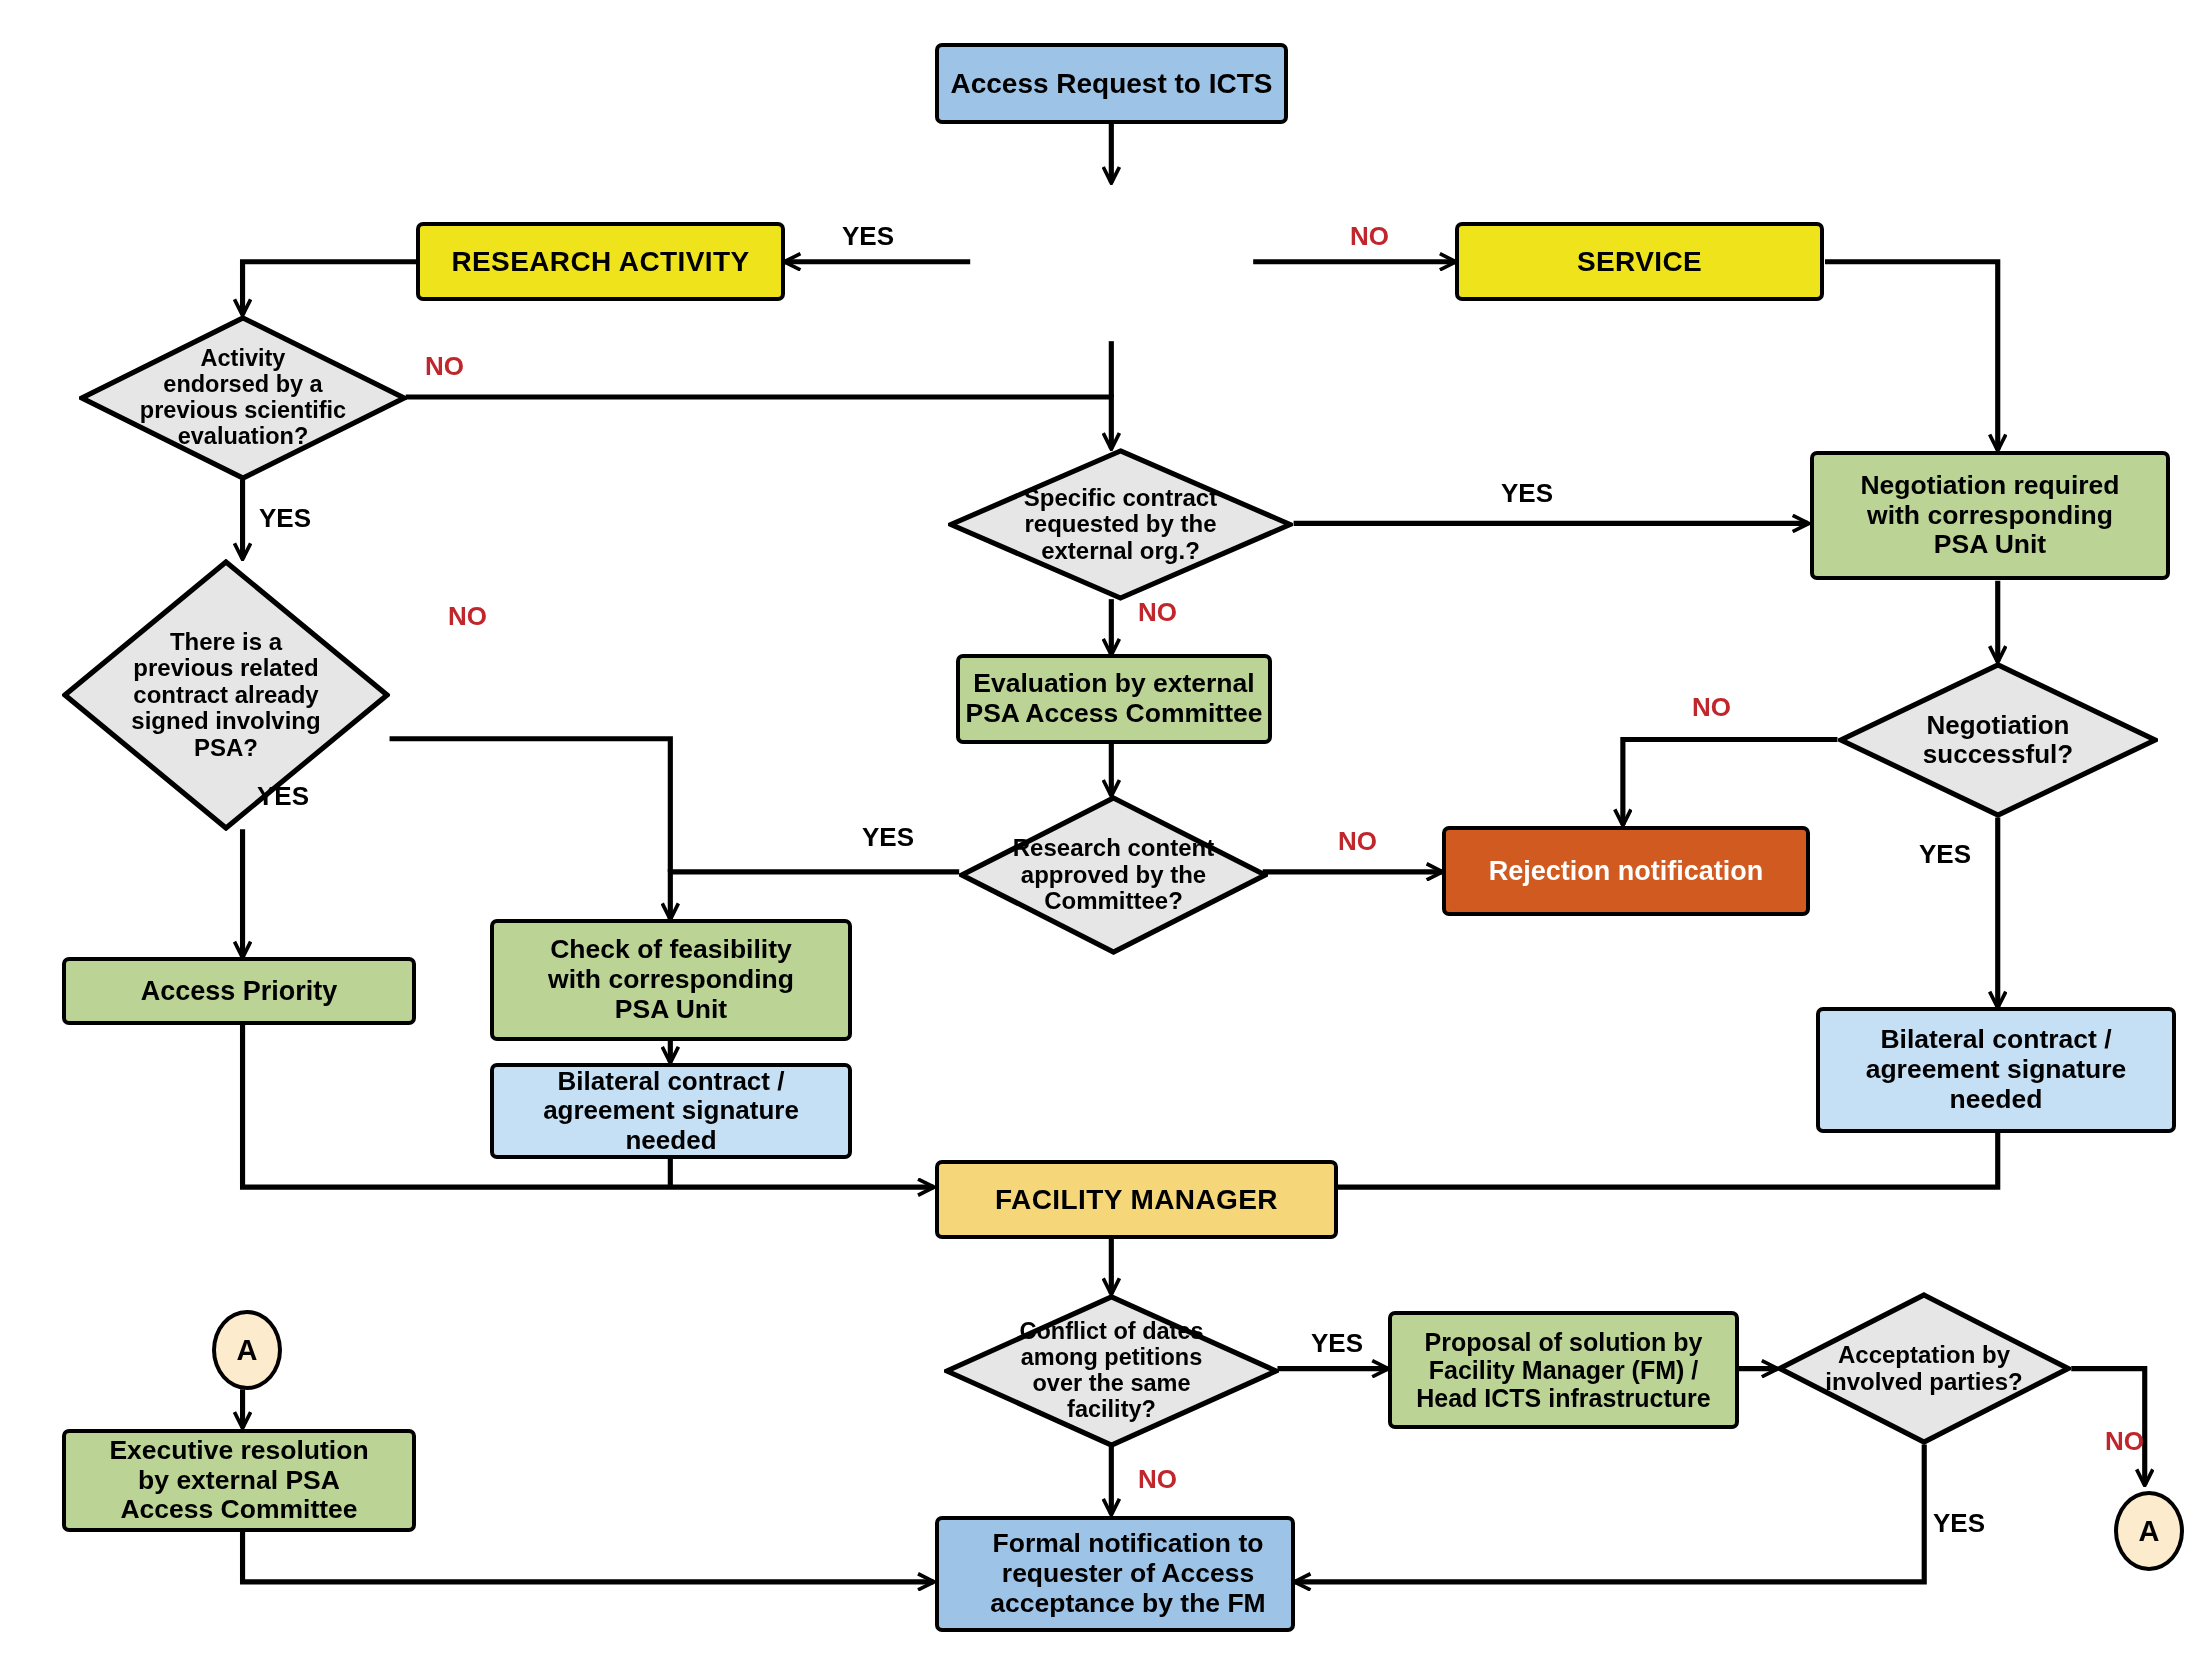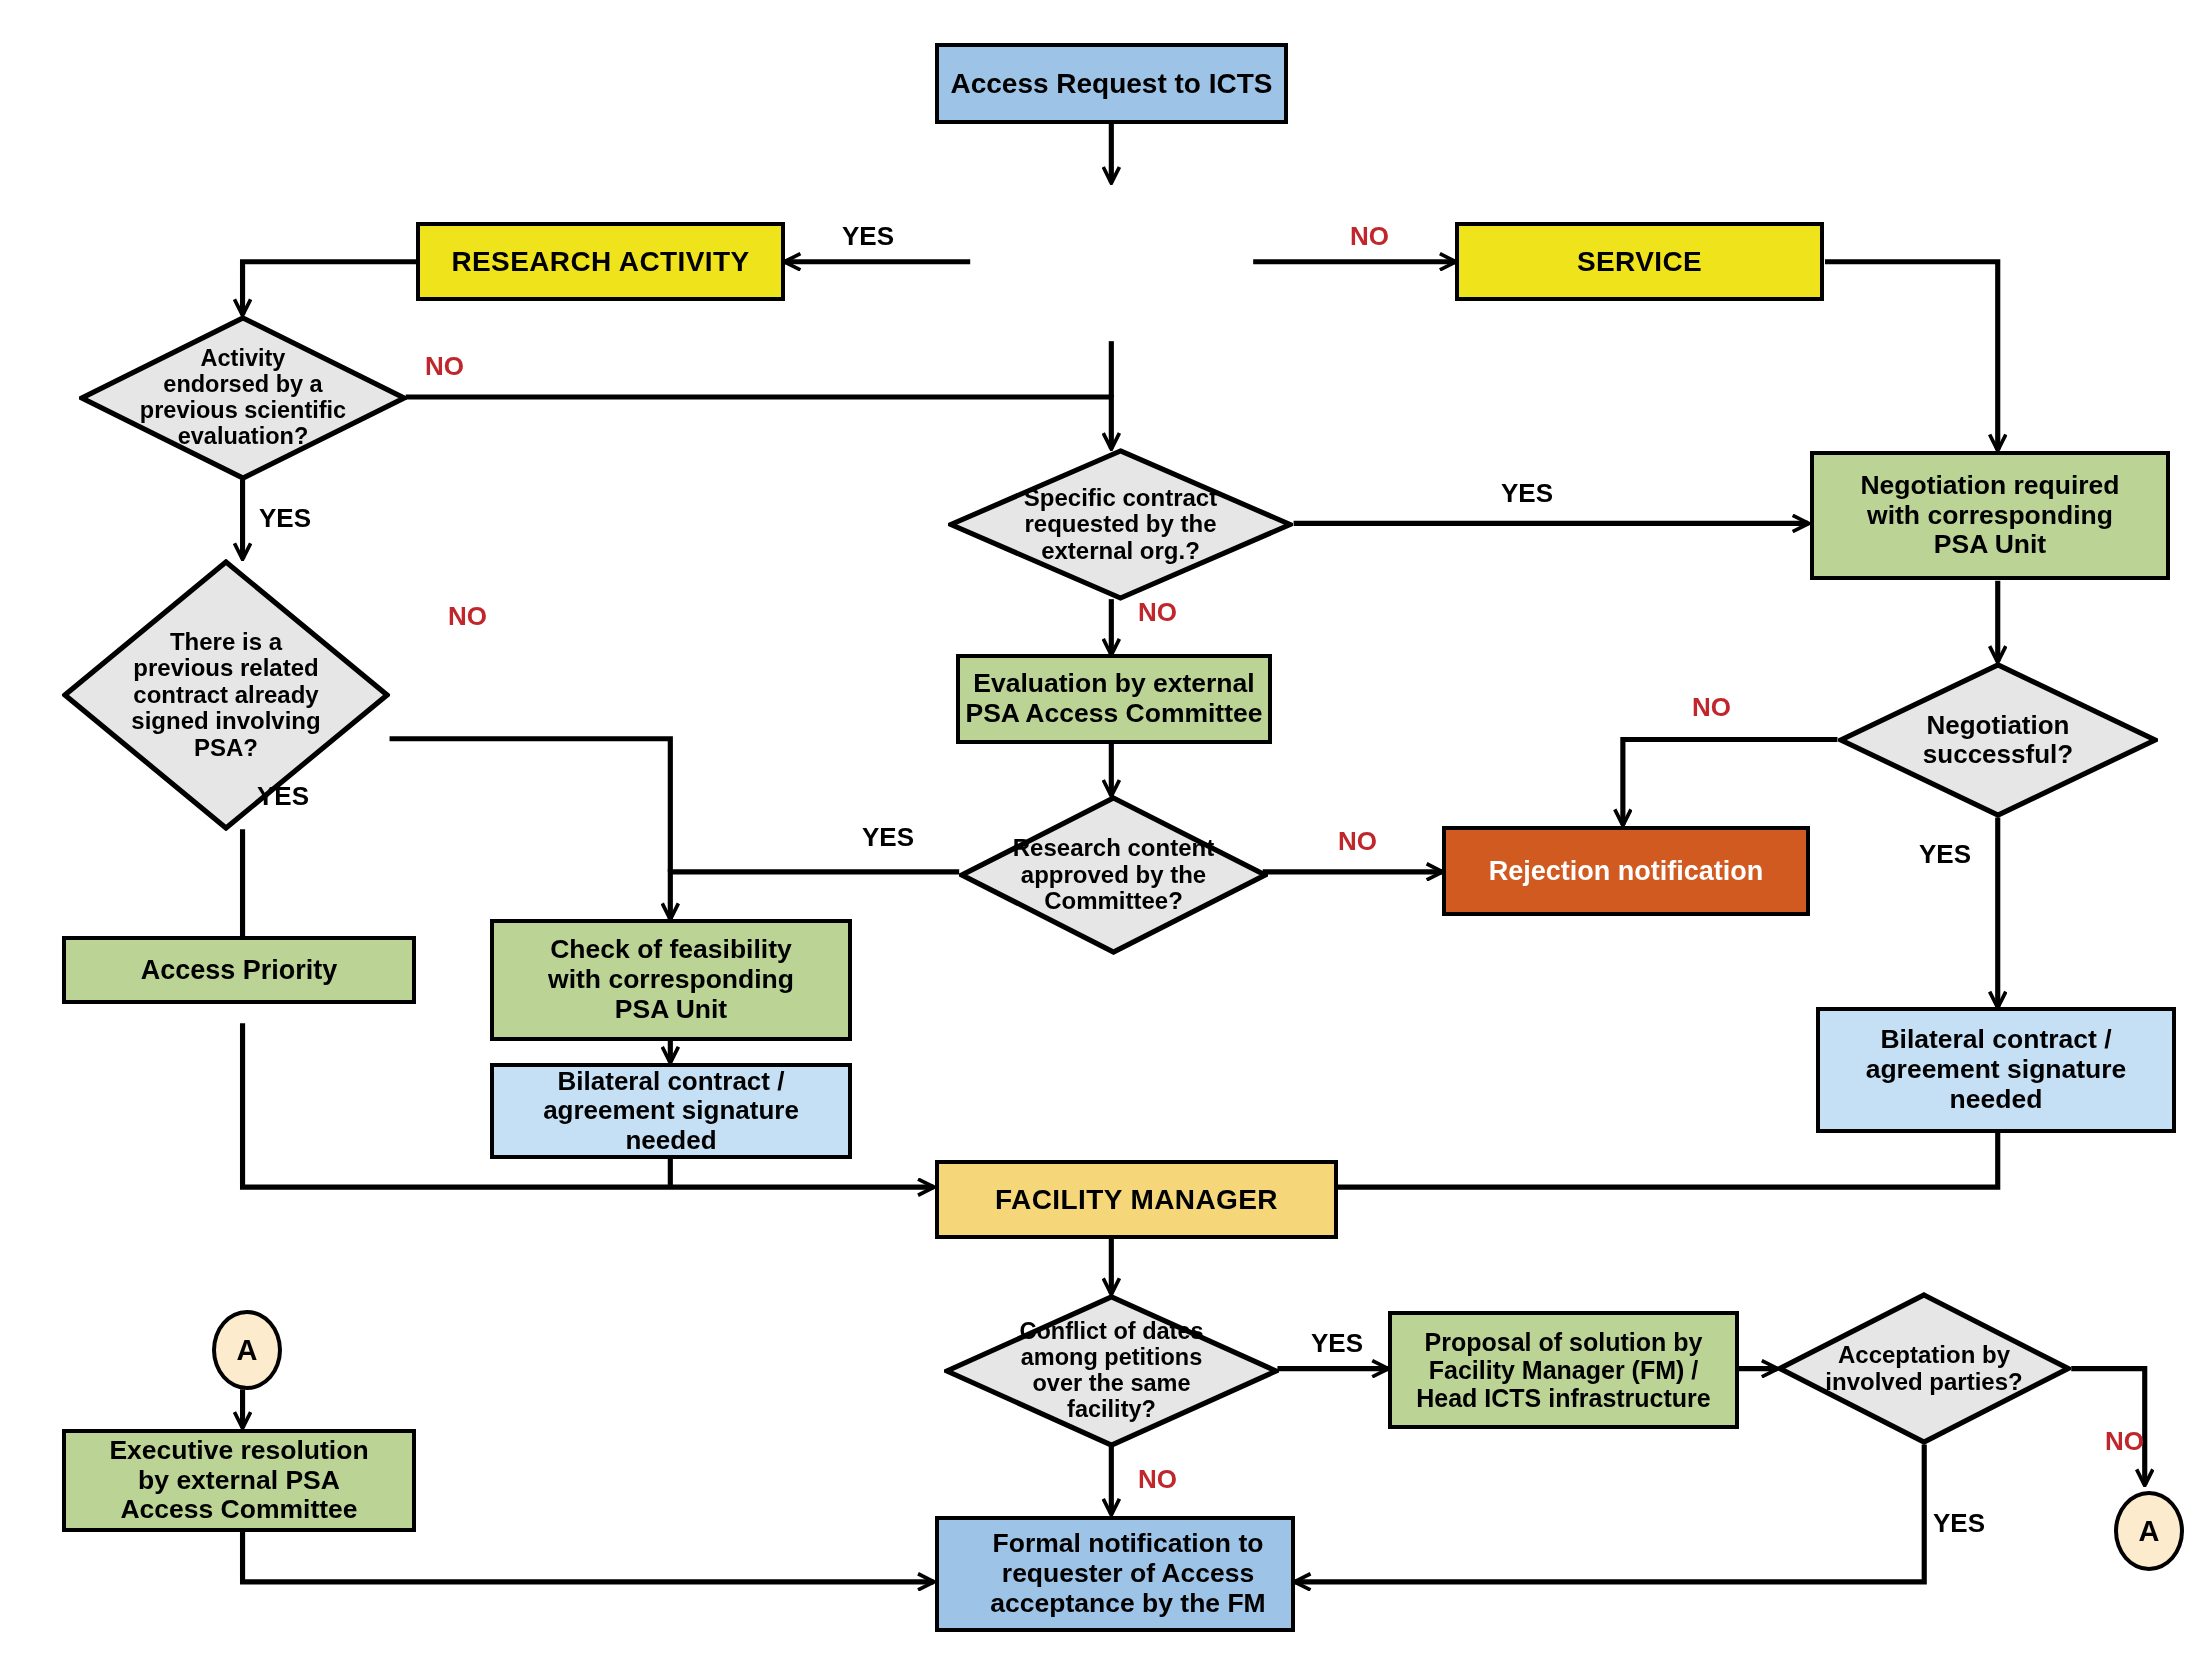--- a/index.html
+++ b/index.html
@@ -1,19 +1,19 @@
 <!DOCTYPE html>
 <html style="font-size:11.8px"><head>
 <meta charset="utf-8">
 <style>
   html,body{margin:0;padding:0;background:#ffffff;}
   body{font-family:"Liberation Sans", sans-serif;}
   #stage{position:relative;width:2205px;height:1654px;background:#fff;overflow:hidden;}
   #wires{position:absolute;left:0;top:0;width:2205px;height:1654px;}
-  .node{position:absolute;box-sizing:border-box;display:flex;align-items:center;justify-content:center;text-align:center;font-weight:bold;color:#000;line-height:1.12;}
+  .node{position:absolute;box-sizing:border-box;display:flex;align-items:center;justify-content:center;text-align:center;font-weight:bold;color:#000;line-height:1.12;border-radius:7px;}
   .rect{border:4.4px solid #000;}
   .rect.blue{background:#9DC3E6;}
   .rect.yellow{background:#EFE41C;}
   .rect.green{background:#BBD394;}
   .rect.ltblue{background:#C5E0F5;}
   .rect.orange{background:#D05A20;color:#ffffff;}
   .rect.gold{background:#F5D679;}
   .dia{position:absolute;display:flex;align-items:center;justify-content:center;}
   .dia .shape{position:absolute;left:0;top:0;width:100%;height:100%;}
   .dia .txt{position:relative;z-index:2;text-align:center;font-weight:bold;color:#000;line-height:1.1;width:86%;}
@@ -105,21 +105,21 @@
 
   <div class="node rect green" style="left:1810px;top:451px;width:360px;height:129px;font-size:26.5px;white-space:pre-line;">Negotiation required
 with corresponding
 PSA Unit</div>
 
   <div class="node rect green" style="left:956px;top:654px;width:316px;height:90px;font-size:26.5px;white-space:pre-line;">Evaluation by external
 PSA Access Committee</div>
 
   <div class="node rect orange" style="left:1442px;top:826px;width:368px;height:90px;font-size:27px;">Rejection notification</div>
 
-  <div class="node rect green" style="left:62px;top:936px;width:354px;height:68px;font-size:27px;">Access Priority</div>
+  <div class="node rect green" style="left:62px;top:957px;width:354px;height:68px;font-size:27px;">Access Priority</div>
 
   <div class="node rect green" style="left:490px;top:919px;width:362px;height:122px;font-size:26.5px;white-space:pre-line;">Check of feasibility
 with corresponding
 PSA Unit</div>
 
   <div class="node rect ltblue" style="left:490px;top:1063px;width:362px;height:96px;font-size:26px;white-space:pre-line;">Bilateral contract /
 agreement signature
 needed</div>
 
   <div class="node rect ltblue" style="left:1816px;top:1007px;width:360px;height:126px;font-size:26.5px;white-space:pre-line;">Bilateral contract /

